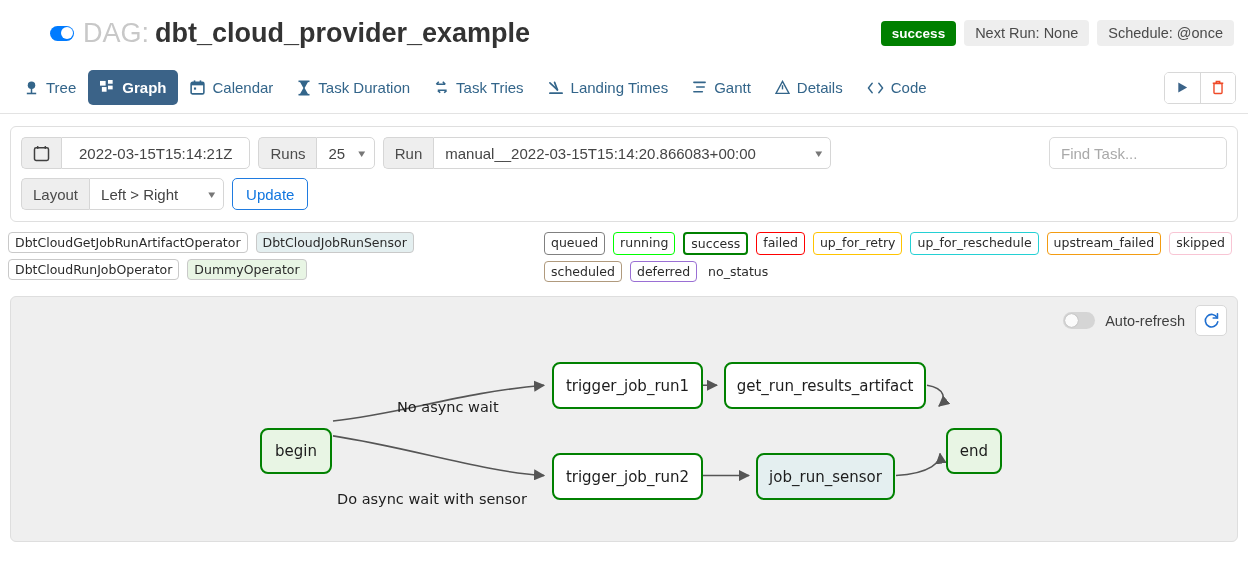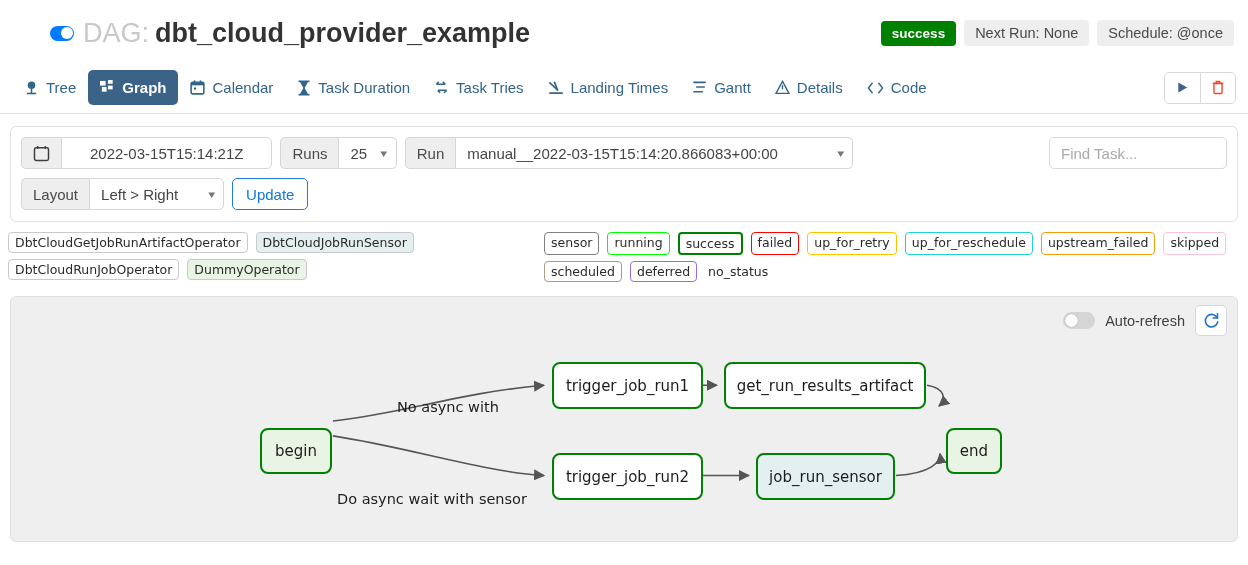--- a/index.html
+++ b/index.html
@@ -79,21 +79,21 @@
   .grp { display:flex; align-items:stretch; }
   .addon {
     background:#eeeeee; border:1px solid #d6d6d6;
     display:flex; align-items:center; padding:0 11px;
     font-size:15px; color:#4b4b4b; white-space:nowrap;
   }
   .addon.left  { border-radius:5px 0 0 5px; border-right:0; }
   .addon.mid   { border-radius:5px 0 0 5px; border-right:0; }
   .fld {
     border:1px solid #d6d6d6; background:#fff;
-    display:flex; align-items:center; padding:0 28px;
+    display:flex; align-items:center; padding:0 17px;
     font-size:15px; color:#454545; height:32px;
     border-radius:0 5px 5px 0; white-space:nowrap;
   }
   .sel {
     border:1px solid #d6d6d6; background:#fff;
     display:flex; align-items:center; justify-content:space-between;
     gap:14px; padding:0 9px 0 11px;
     font-size:15px; color:#454545; height:32px;
     border-radius:0 5px 5px 0; white-space:nowrap; cursor:pointer;
   }
@@ -337,21 +337,21 @@
 </div>
 
 <div class="legend">
   <div class="legend-col-ops">
     <span class="chip">DbtCloudGetJobRunArtifactOperator</span>
     <span class="chip" style="background:#e4eff0">DbtCloudJobRunSensor</span>
     <span class="chip">DbtCloudRunJobOperator</span>
     <span class="chip" style="background:#e8f5e4">DummyOperator</span>
   </div>
   <div class="legend-col-states">
-    <span class="chip" style="border-color:#808080">sensor</span>
+    <span class="chip" style="border-color:#808080">queued</span>
     <span class="chip" style="border-color:#00ff00">running</span>
     <span class="chip" style="border-color:#008000;border-width:2px">success</span>
     <span class="chip" style="border-color:#ff0000">failed</span>
     <span class="chip" style="border-color:#ffc400">up_for_retry</span>
     <span class="chip" style="border-color:#24d0d4">up_for_reschedule</span>
     <span class="chip" style="border-color:#f39c12">upstream_failed</span>
     <span class="chip" style="border-color:#f8c5d4">skipped</span>
     <span class="chip" style="border-color:#b09a7d">scheduled</span>
     <span class="chip" style="border-color:#9a6fd4">deferred</span>
     <span class="chip plain">no_status</span>
@@ -387,15 +387,15 @@
     </g>
   </svg>
 
   <div class="gnode dummy" style="left:249px; top:111px; width:72px;  height:46px;">begin</div>
   <div class="gnode" style="left:541px; top:65px;  width:151px; height:47px;">trigger_job_run1</div>
   <div class="gnode" style="left:713px; top:65px;  width:202px; height:47px;">get_run_results_artifact</div>
   <div class="gnode dummy" style="left:935px; top:111px; width:56px;  height:46px;">end</div>
   <div class="gnode" style="left:541px; top:156px; width:151px; height:47px;">trigger_job_run2</div>
   <div class="gnode sensor" style="left:745px; top:156px; width:139px; height:47px;">job_run_sensor</div>
 
-  <div class="elabel" style="left:386px; top:102px;">No async with</div>
+  <div class="elabel" style="left:386px; top:102px;">No async wait</div>
   <div class="elabel" style="left:326px; top:194px;">Do async wait with sensor</div>
 </div>
 
 </body></html>

